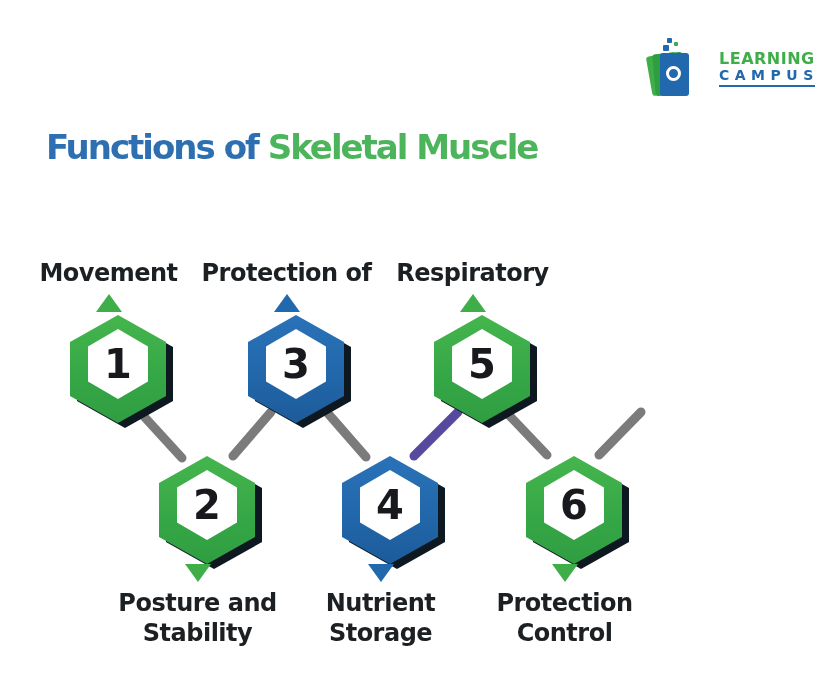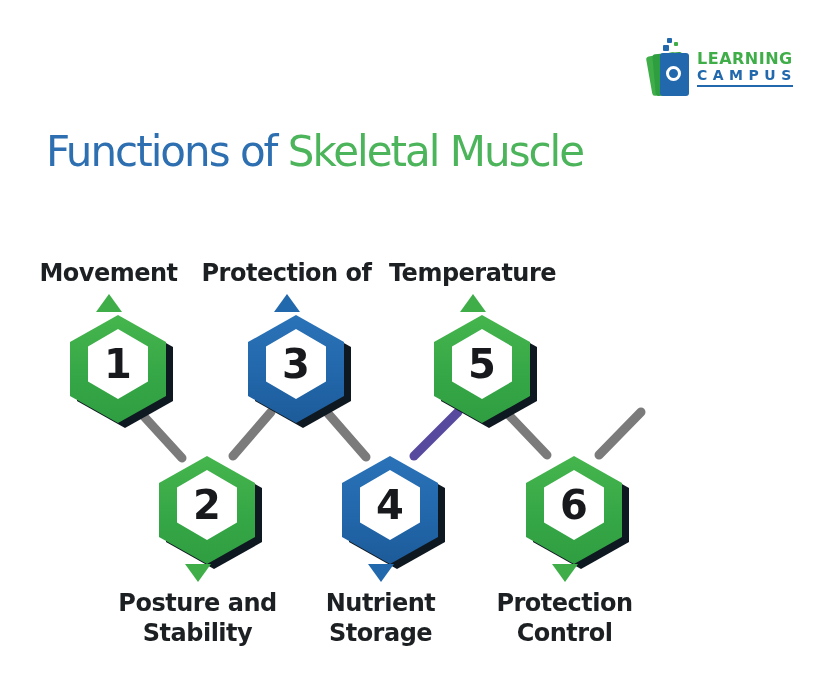--- a/index.html
+++ b/index.html
@@ -15,27 +15,27 @@
   .fig-dot { position:absolute; border-radius:1px; }
   .fig-dot.d1 { left:22px; top:2px;  width:5px; height:5px; background:var(--blue); }
   .fig-dot.d2 { left:29px; top:6px;  width:4px; height:4px; background:var(--green); }
   .fig-dot.d3 { left:18px; top:9px;  width:6px; height:6px; background:var(--blue); }
   .book { position:absolute; border-radius:3px; }
   .book.b1 { left:4px;  top:18px; width:30px; height:40px; background:var(--green); transform:rotate(-10deg); }
   .book.b2 { left:9px;  top:17px; width:30px; height:42px; background:#2f9e41;      transform:rotate(-5deg); }
   .book.b3 { left:15px; top:17px; width:29px; height:43px; background:var(--blue); }
   .book-emblem { position:absolute; left:21px; top:30px; width:15px; height:15px;
     border:3px solid #ffffff; border-radius:50%; }
-  .logo-text { padding-top:14px; }
+  .logo-text { padding-top:14px;margin-left:22px; }
   .logo-line1 { font-size:16px; font-weight:bold; color:var(--green); letter-spacing:0.5px; line-height:18px; }
   .logo-line2 { font-size:14px; font-weight:bold; color:var(--blue); letter-spacing:5.5px; line-height:15px; }
   .logo-underline { width:96px; height:2px; background:var(--blue); margin-top:2px; }
 
   
-  .title { position:absolute; left:46px; top:127px; font-size:42px; font-weight:normal;
+  .title { position:absolute; left:46px; top:127px; font-size:34px; font-weight:bold;
     letter-spacing:-2px; white-space:nowrap; }
   .title .t-blue  { color:var(--title-blue); }
   .title .t-green { color:var(--title-green); }
 
   
   svg.connectors { position:absolute; left:0; top:0; }
   .connector       { stroke:var(--connector-gray);   stroke-width:9; stroke-linecap:round; }
   .connector.purple{ stroke:var(--connector-purple); }
 
   
@@ -143,21 +143,21 @@
     <div class="num">4</div>
     <div class="tri down"></div>
     <div class="label below">
       <div>Nutrient</div>
       <div>Storage</div>
     </div>
   </div>
 
   <div class="node top green" style="left:434px; top:315px;">
     <div class="label above">
-      <div>Temperature</div>
+      <div>Respiratory</div>
     </div>
     <div class="tri up"></div>
     <div class="hex shadowh"></div>
     <div class="hex body"></div>
     <div class="hex inner"></div>
     <div class="num">5</div>
   </div>
 
   <div class="node bottom green" style="left:526px; top:456px;">
     <div class="hex shadowh"></div>

